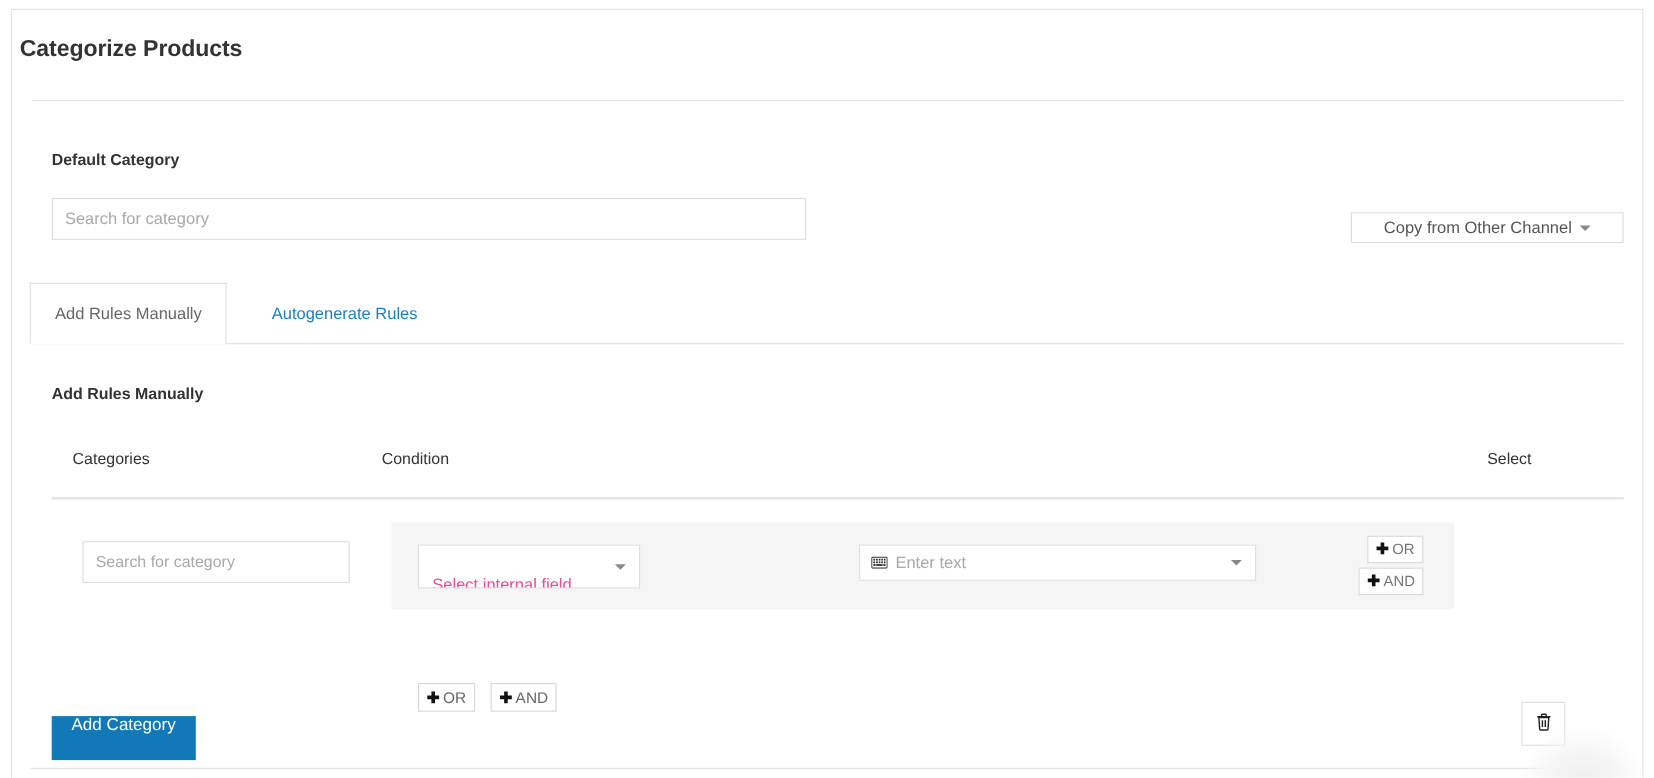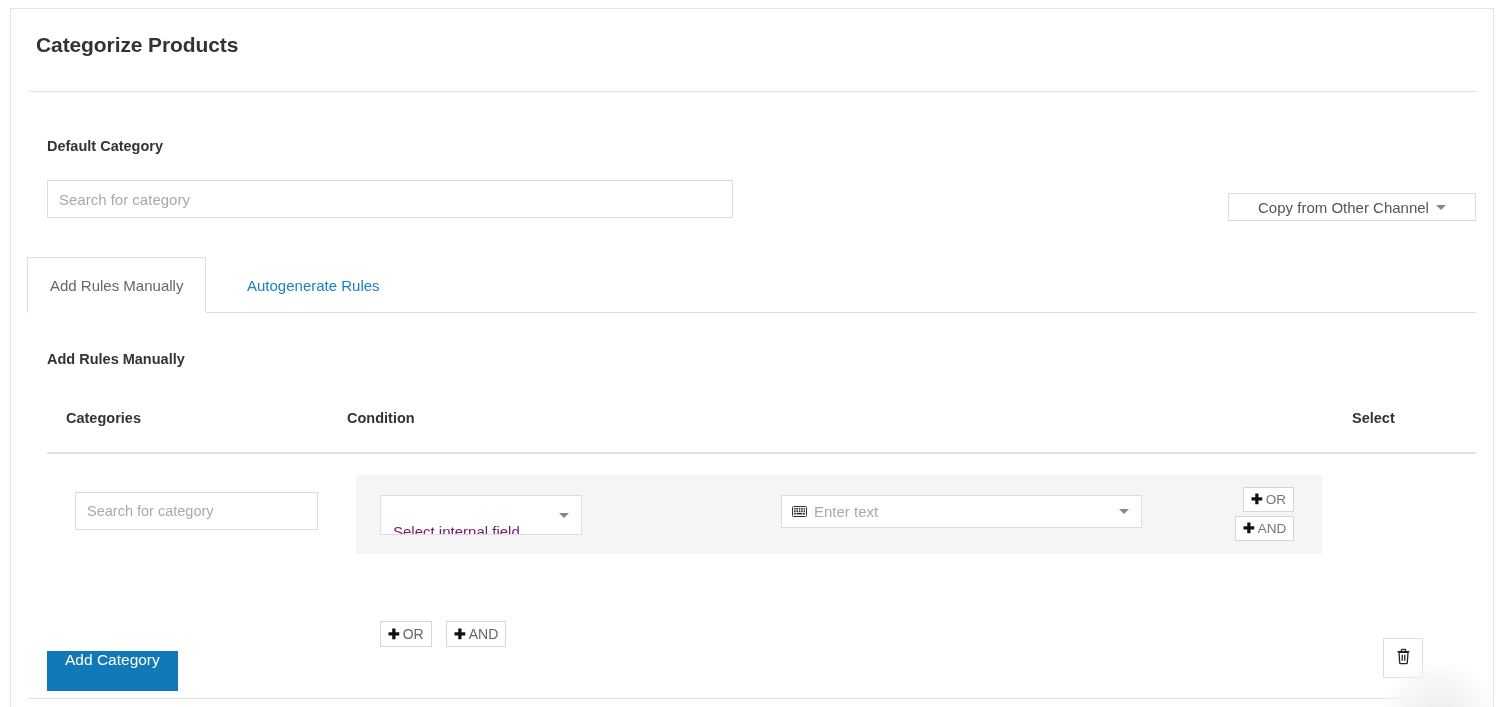--- a/index.html
+++ b/index.html
@@ -39,21 +39,21 @@
   
   .panel-header {
     position: absolute;
     left: 0; top: 0;
     width: 100%;
     height: 81px;
     box-sizing: border-box;
   }
   .panel-title {
     position: absolute;
-    left: 25px;
+    left: 7px;
     top: 24px;
     font-size: 21px;
     font-weight: bold;
     color: #333333;
     letter-spacing: -0.1px;
   }
   .header-divider {
     position: absolute;
     left: 18px;
     top: 82px;
@@ -182,21 +182,21 @@
   .rules-table {
     position: absolute;
     left: 36px;
     top: 318px;
     width: 1429px;
   }
   .th {
     position: absolute;
     top: 0;
     font-size: 14.5px;
-    font-weight: bold;
+    font-weight: normal;
     color: #333333;
   }
   .th-categories { left: 19px; }
   .th-condition { left: 300px; }
   .th-options { left: 1305px; }
   .table-head-divider {
     position: absolute;
     left: 0;
     top: 42px;
     width: 1429px;
@@ -250,21 +250,21 @@
     font-size: 15px;
     cursor: pointer;
     overflow: hidden;
   }
   .select-field {
     left: 24px;
     top: 20px;
     width: 202px;
   }
   .select-field .sel-text {
-    color: #701a75;
+    color: #ec4899;
     padding-left: 12px;
     white-space: nowrap;
     flex: 1;
     overflow: hidden;
     margin-top: 32px;
   }
   .select-op {
     left: 262px;
     top: 20px;
     width: 124px;

